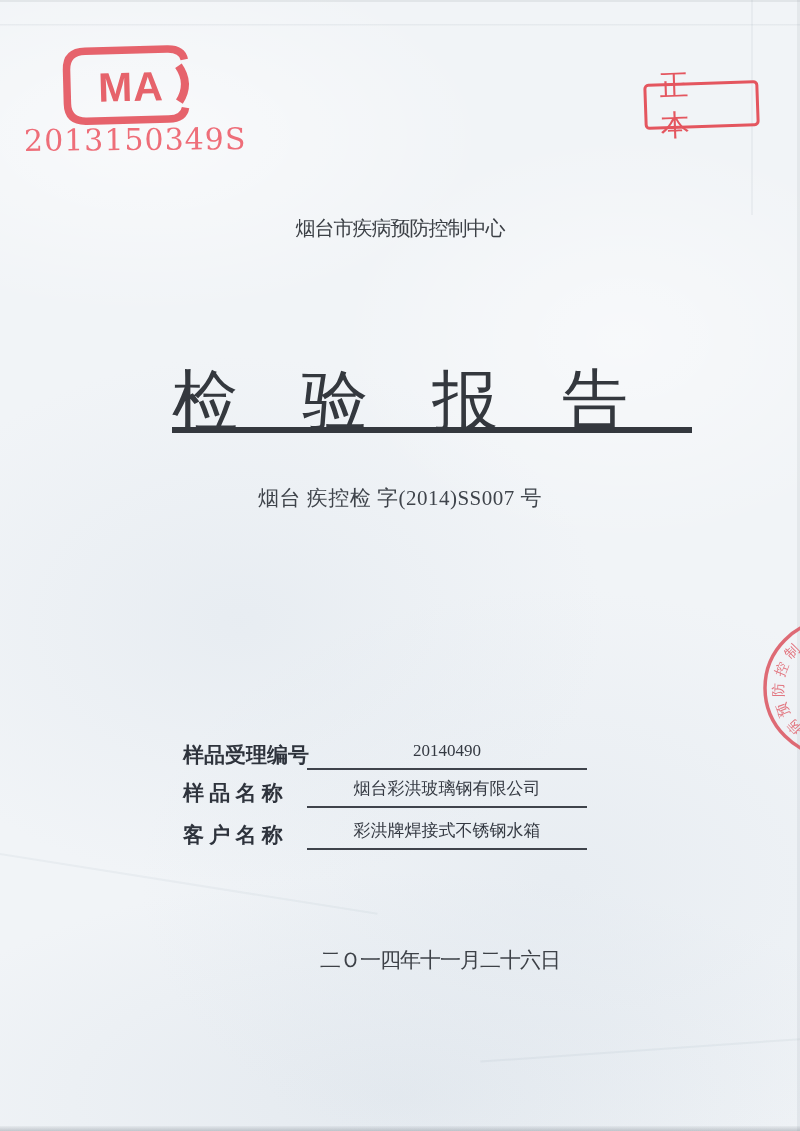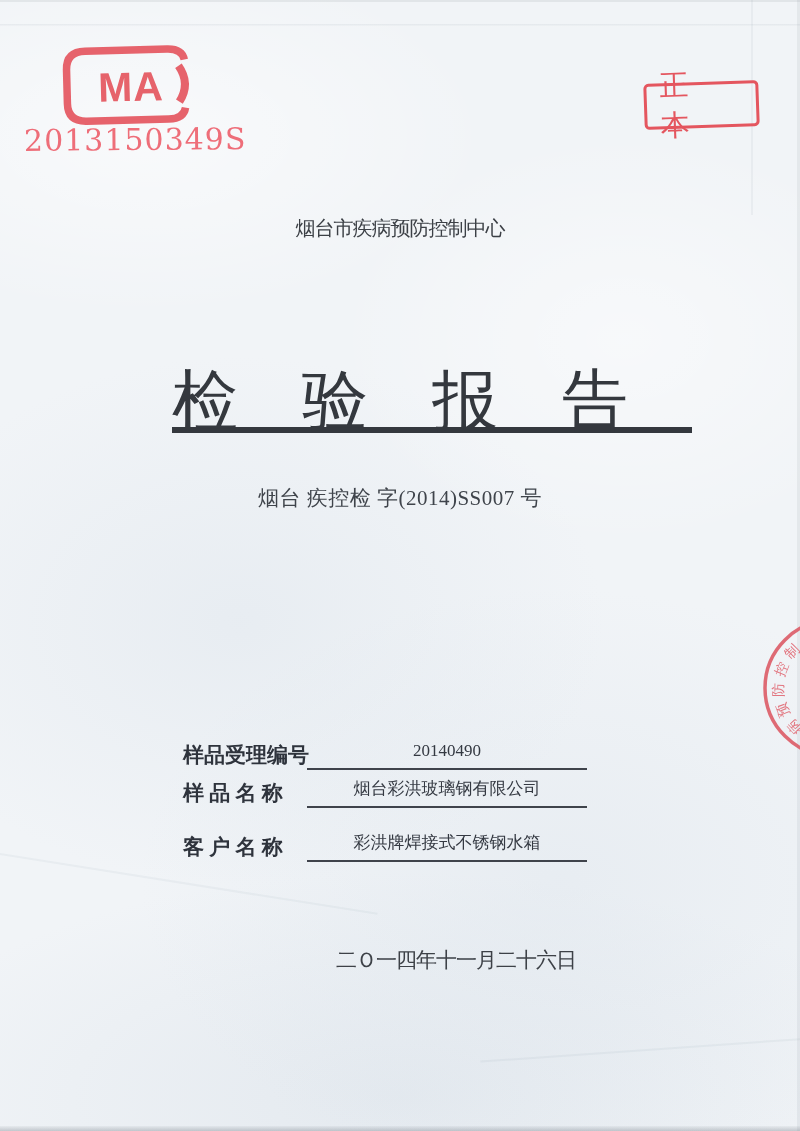--- a/index.html
+++ b/index.html
@@ -57,31 +57,31 @@
   }
 
   
   .seal{position:absolute;left:752px;top:607px;}
 
   
   .fields{position:absolute;left:183px;top:734px;width:404px;}
   .field-row{position:absolute;left:0;width:404px;height:32px;display:flex;align-items:flex-end;}
   .field-row.r0{top:4px;}
   .field-row.r1{top:42px;align-items:flex-end;}
-  .field-row.r2{top:84px;margin-top:12px;}
+  .field-row.r2{top:84px;}
   .field-label{
     flex:none;width:124px;font-size:21px;font-weight:bold;color:#2e333c;
     line-height:30px;white-space:nowrap;
   }
   .field-value{
     flex:1;border-bottom:2px solid #3f434b;text-align:center;
     font-size:17px;color:#343942;line-height:30px;height:32px;white-space:nowrap;
   }
   .date-line{
-    position:absolute;top:946px;left:336px;
+    position:absolute;top:946px;left:320px;
     font-size:21px;letter-spacing:-1px;color:#3d4147;white-space:nowrap;
   }
 </style>
 </head>
 <body>
 
 <div class="paper">
 
   <div class="crease-h"></div>
   <div class="crease-v"></div>

